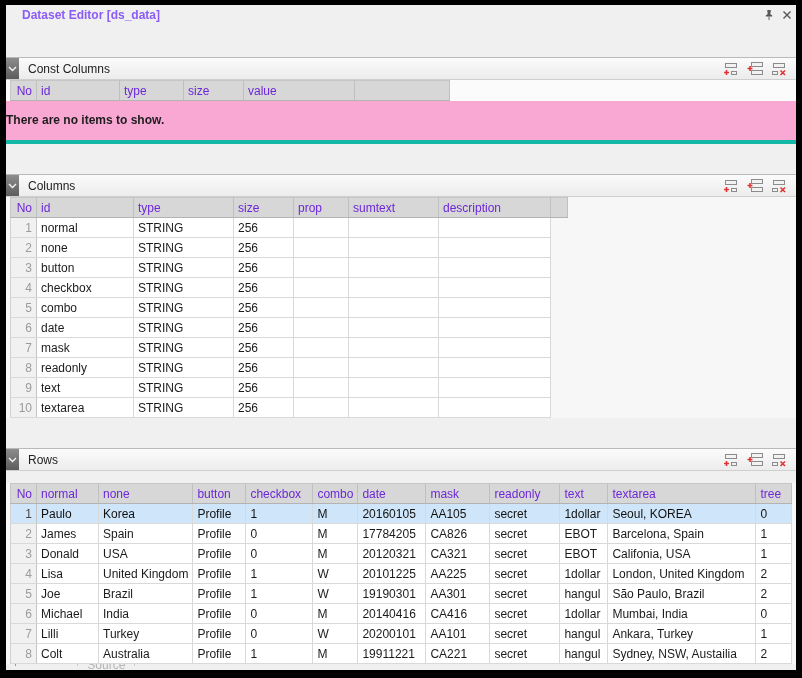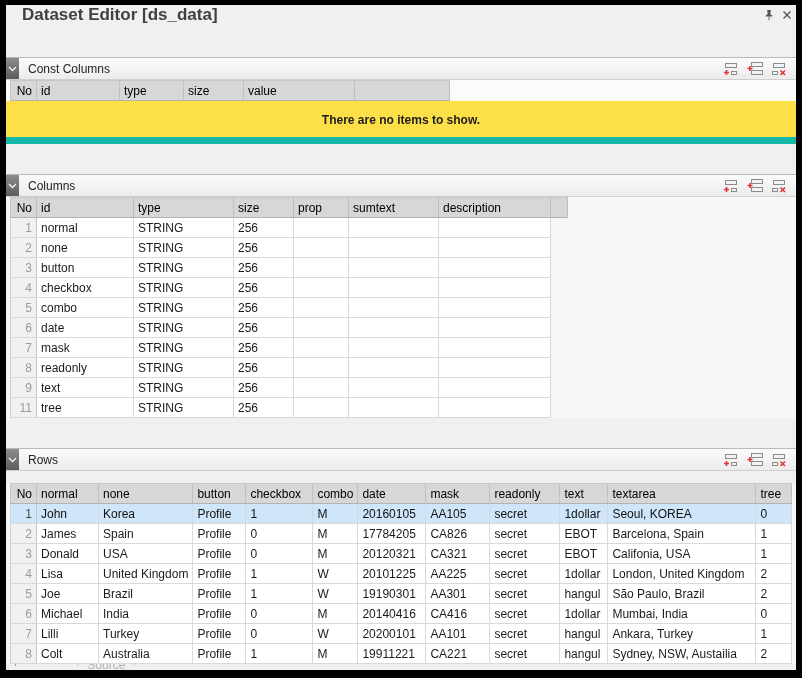--- a/index.html
+++ b/index.html
@@ -11,21 +11,21 @@
   }
   .window{
     position:absolute;left:6px;top:5px;right:6px;bottom:8px;
     background:#f0f0f0;display:flex;flex-direction:column;overflow:hidden;
   }
   
   .title-bar{
     height:20px;flex:0 0 auto;display:flex;align-items:center;
     background:#f0f0f0;padding-left:16px;
   }
-  .title-bar .title{font-size:17px;font-weight:bold;color:#404040;text-align:right;}
+  .title-bar .title{font-size:12px;font-weight:bold;color:#8b5cf6;text-align:right;}
   .title-bar .spacer{flex:1;}
   .tb-btn{width:18px;height:16px;display:flex;align-items:center;justify-content:center;cursor:default;}
   
   .panel{display:flex;flex-direction:column;min-height:0;}
   .panel-header{
     height:21px;flex:0 0 auto;display:flex;align-items:center;
     background:linear-gradient(#fbfbfb,#ececec);
     border-top:1px solid #b9b9b9;border-bottom:1px solid #cfcfcf;margin-top:32px;
   }
   .collapse-btn{
@@ -37,38 +37,38 @@
   .toolbar{margin-left:auto;display:flex;align-items:center;gap:5px;padding-right:8px;}
   .tool-btn{width:19px;height:16px;display:flex;align-items:center;justify-content:center;}
   .panel-body{background:#f7f7f7;position:relative;}
   
   table{border-collapse:collapse;table-layout:fixed;margin-left:4px;font-size:12px;}
   th,td{
     height:20px;padding:0 4px;overflow:hidden;white-space:nowrap;
     text-overflow:clip;box-sizing:border-box;
   }
   thead th{
-    background:#d7d7d7;color:#000000;font-weight:normal;text-align:left;
+    background:#d7d7d7;color:#6d28d9;font-weight:normal;text-align:left;
     border-right:1px solid #c0c0c0;border-bottom:1px solid #b3b3b3;border-top:1px solid #c6c6c6;
   }
   thead th:first-child{border-left:1px solid #c6c6c6;text-align:right;}
   tbody td{
     background:#ffffff;color:#1b1b1b;
     border-right:1px solid #d9d9d9;border-bottom:1px solid #d9d9d9;
   }
   tbody td.no-cell{
     background:#f1f1f1;color:#9b9b9b;text-align:right;
     border-right:1px solid #c4c4c4;border-left:1px solid #d2d2d2;
   }
   tr.selected td{background:#cfe6fa;color:#111;}
   tr.selected td.no-cell{background:#cfe6fa;color:#444;}
   .empty-body{
-    background:#fde047;height:43px;text-align:center;
+    background:#f9a8d4;height:43px;text-align:left;
     padding-top:9px;box-sizing:border-box;
-    border-bottom:7px solid #14b8a6;
+    border-bottom:4px solid #14b8a6;
   }
   .empty-body span{font-size:12px;font-weight:bold;color:#1d1d1d;}
   .gap{height:6px;flex:0 0 auto;background:#f0f0f0;}
   .body-const{background:#fbfbfb;}
   .body-cols{height:232px;}
   .body-rows{flex:1 1 auto;gap:12px;}
   
   .footer{
     height:21px;flex:0 0 auto;display:flex;align-items:center;
     background:#f0f0f0;border-top:1px solid #c2c2c2;
@@ -302,22 +302,22 @@
             <tr>
               <td class="no-cell">9</td>
               <td>text</td>
               <td>STRING</td>
               <td>256</td>
               <td></td>
               <td></td>
               <td></td>
             </tr>
             <tr>
-              <td class="no-cell">11</td>
-              <td>tree</td>
+              <td class="no-cell">10</td>
+              <td>textarea</td>
               <td>STRING</td>
               <td>256</td>
               <td></td>
               <td></td>
               <td></td>
             </tr>
           </tbody>
       </table>
     </div>
   </div>
@@ -388,21 +388,21 @@
               <th>mask</th>
               <th>readonly</th>
               <th>text</th>
               <th>textarea</th>
               <th>tree</th>
             </tr>
           </thead>
         <tbody>
             <tr class="selected">
               <td class="no-cell">1</td>
-              <td>John</td>
+              <td>Paulo</td>
               <td>Korea</td>
               <td>Profile</td>
               <td>1</td>
               <td>M</td>
               <td>20160105</td>
               <td>AA105</td>
               <td>secret</td>
               <td>1dollar</td>
               <td>Seoul, KOREA</td>
               <td>0</td>

